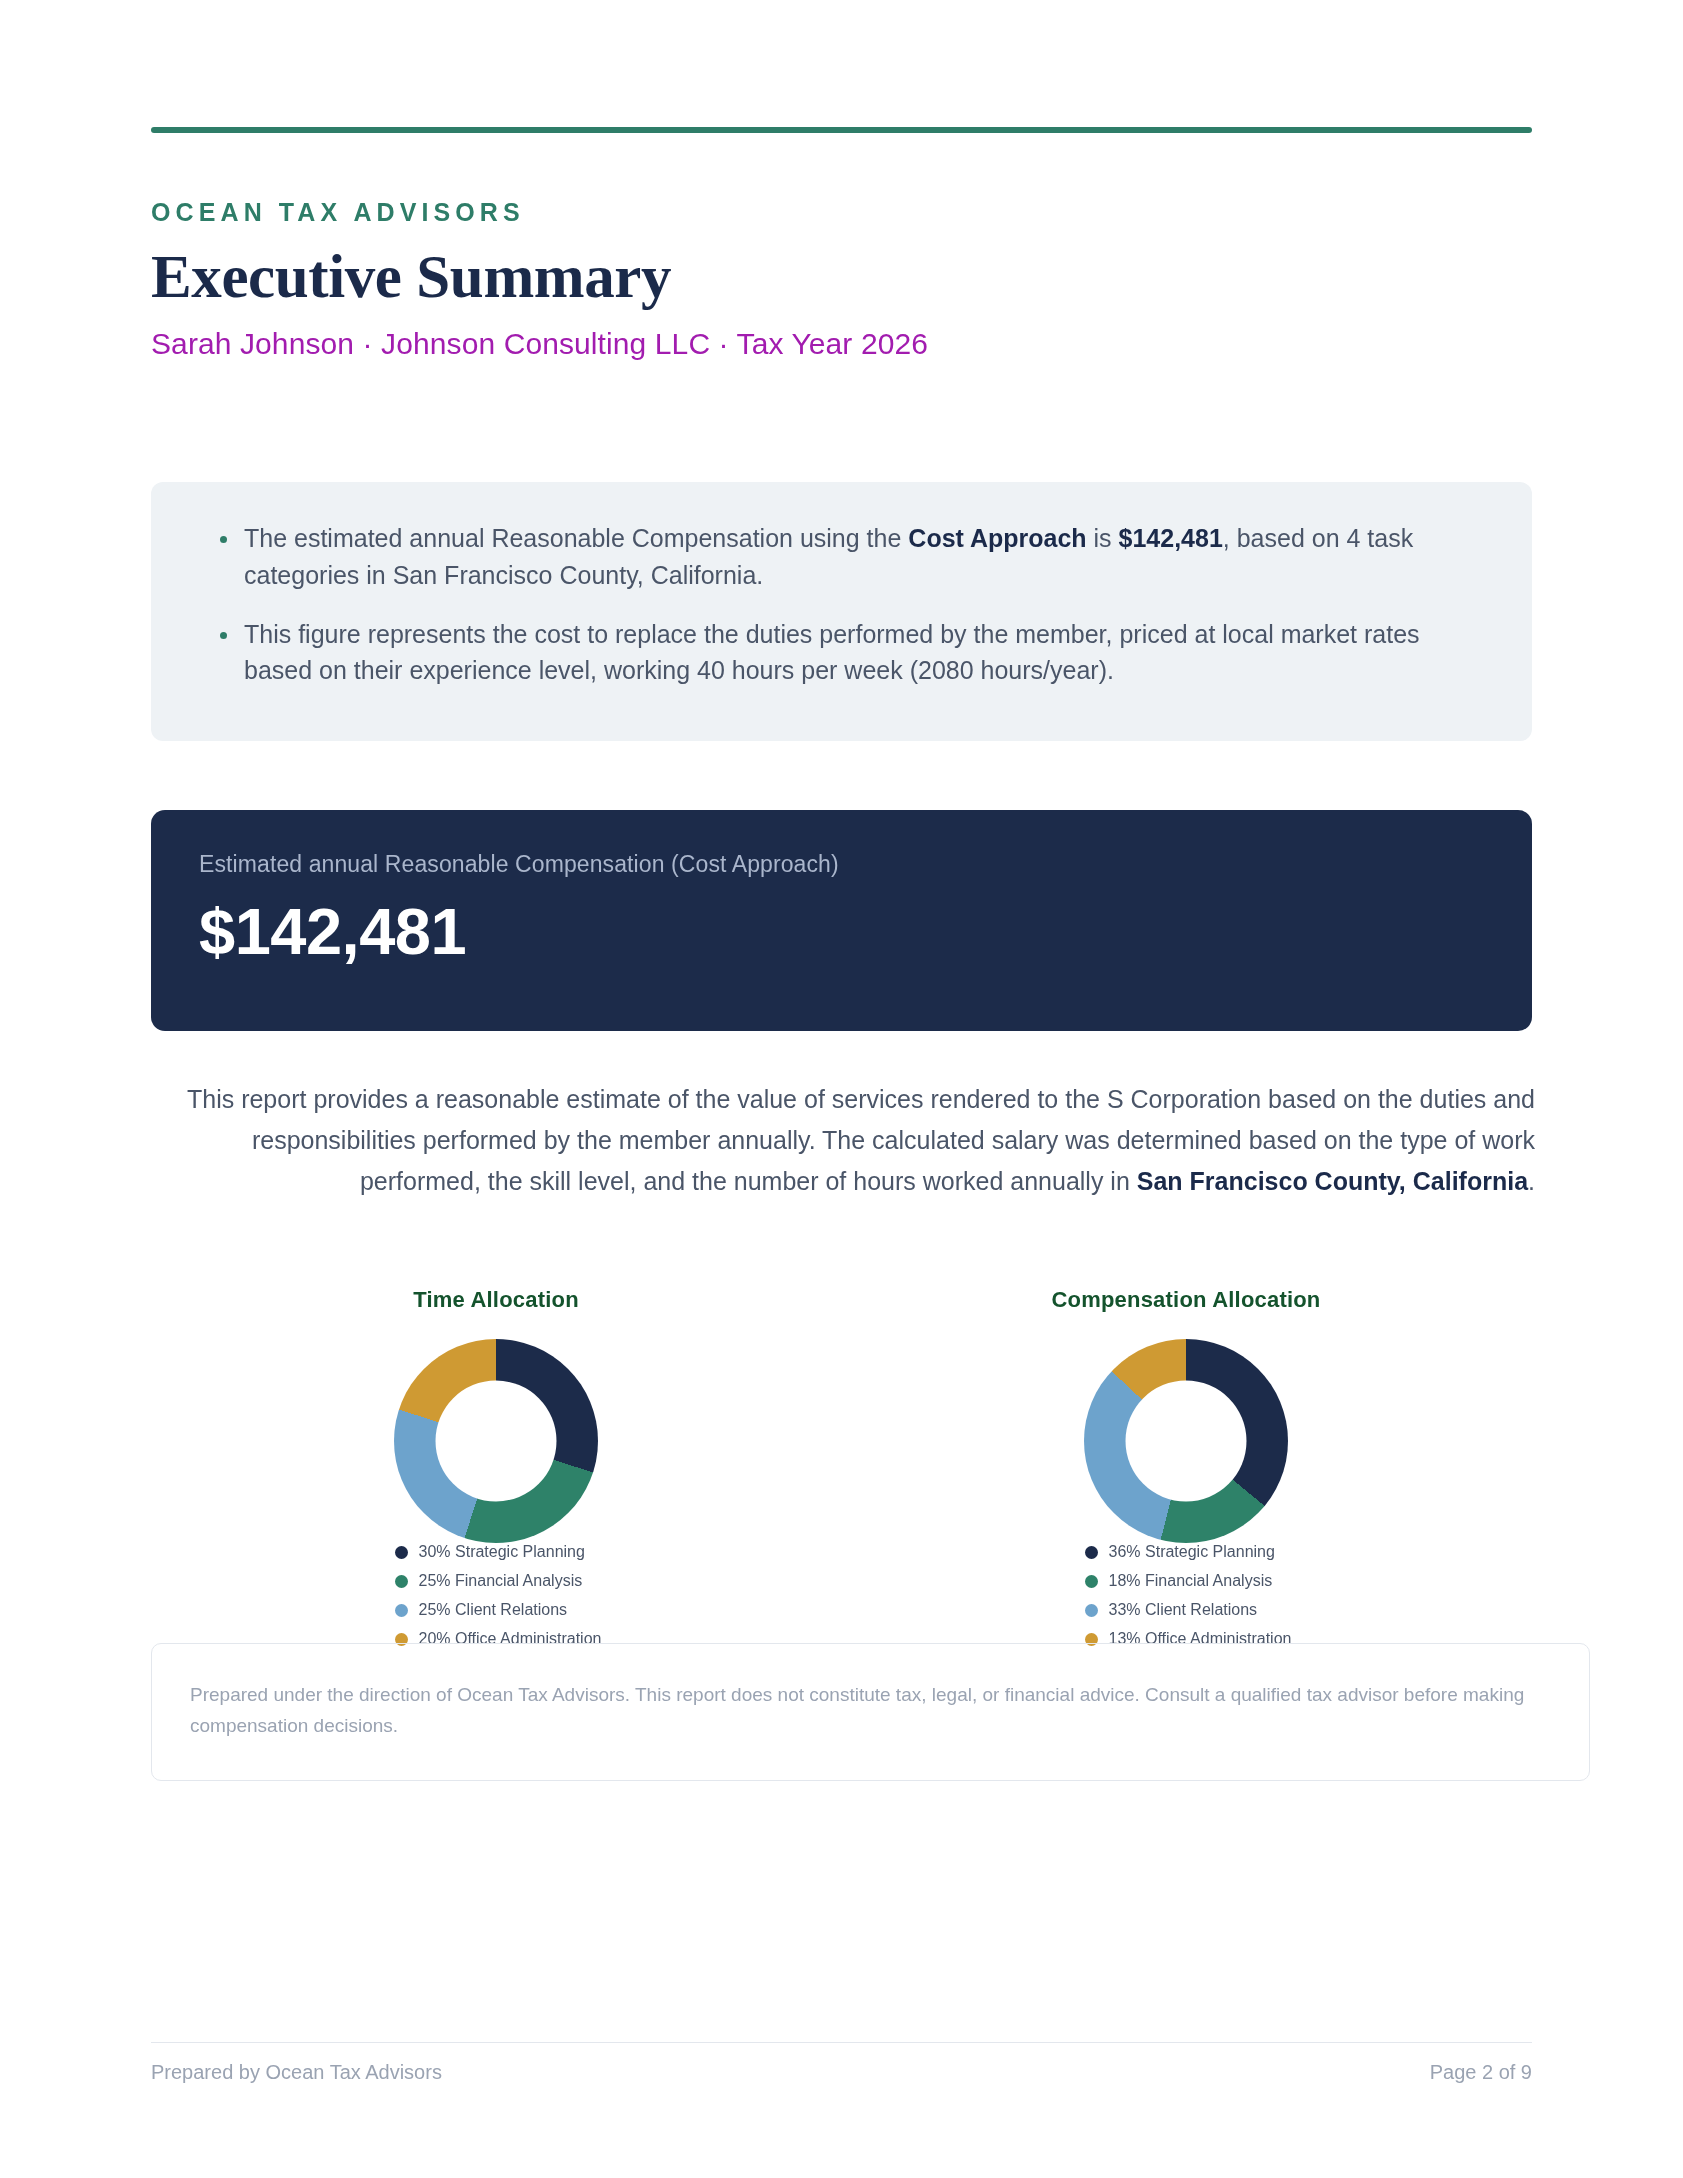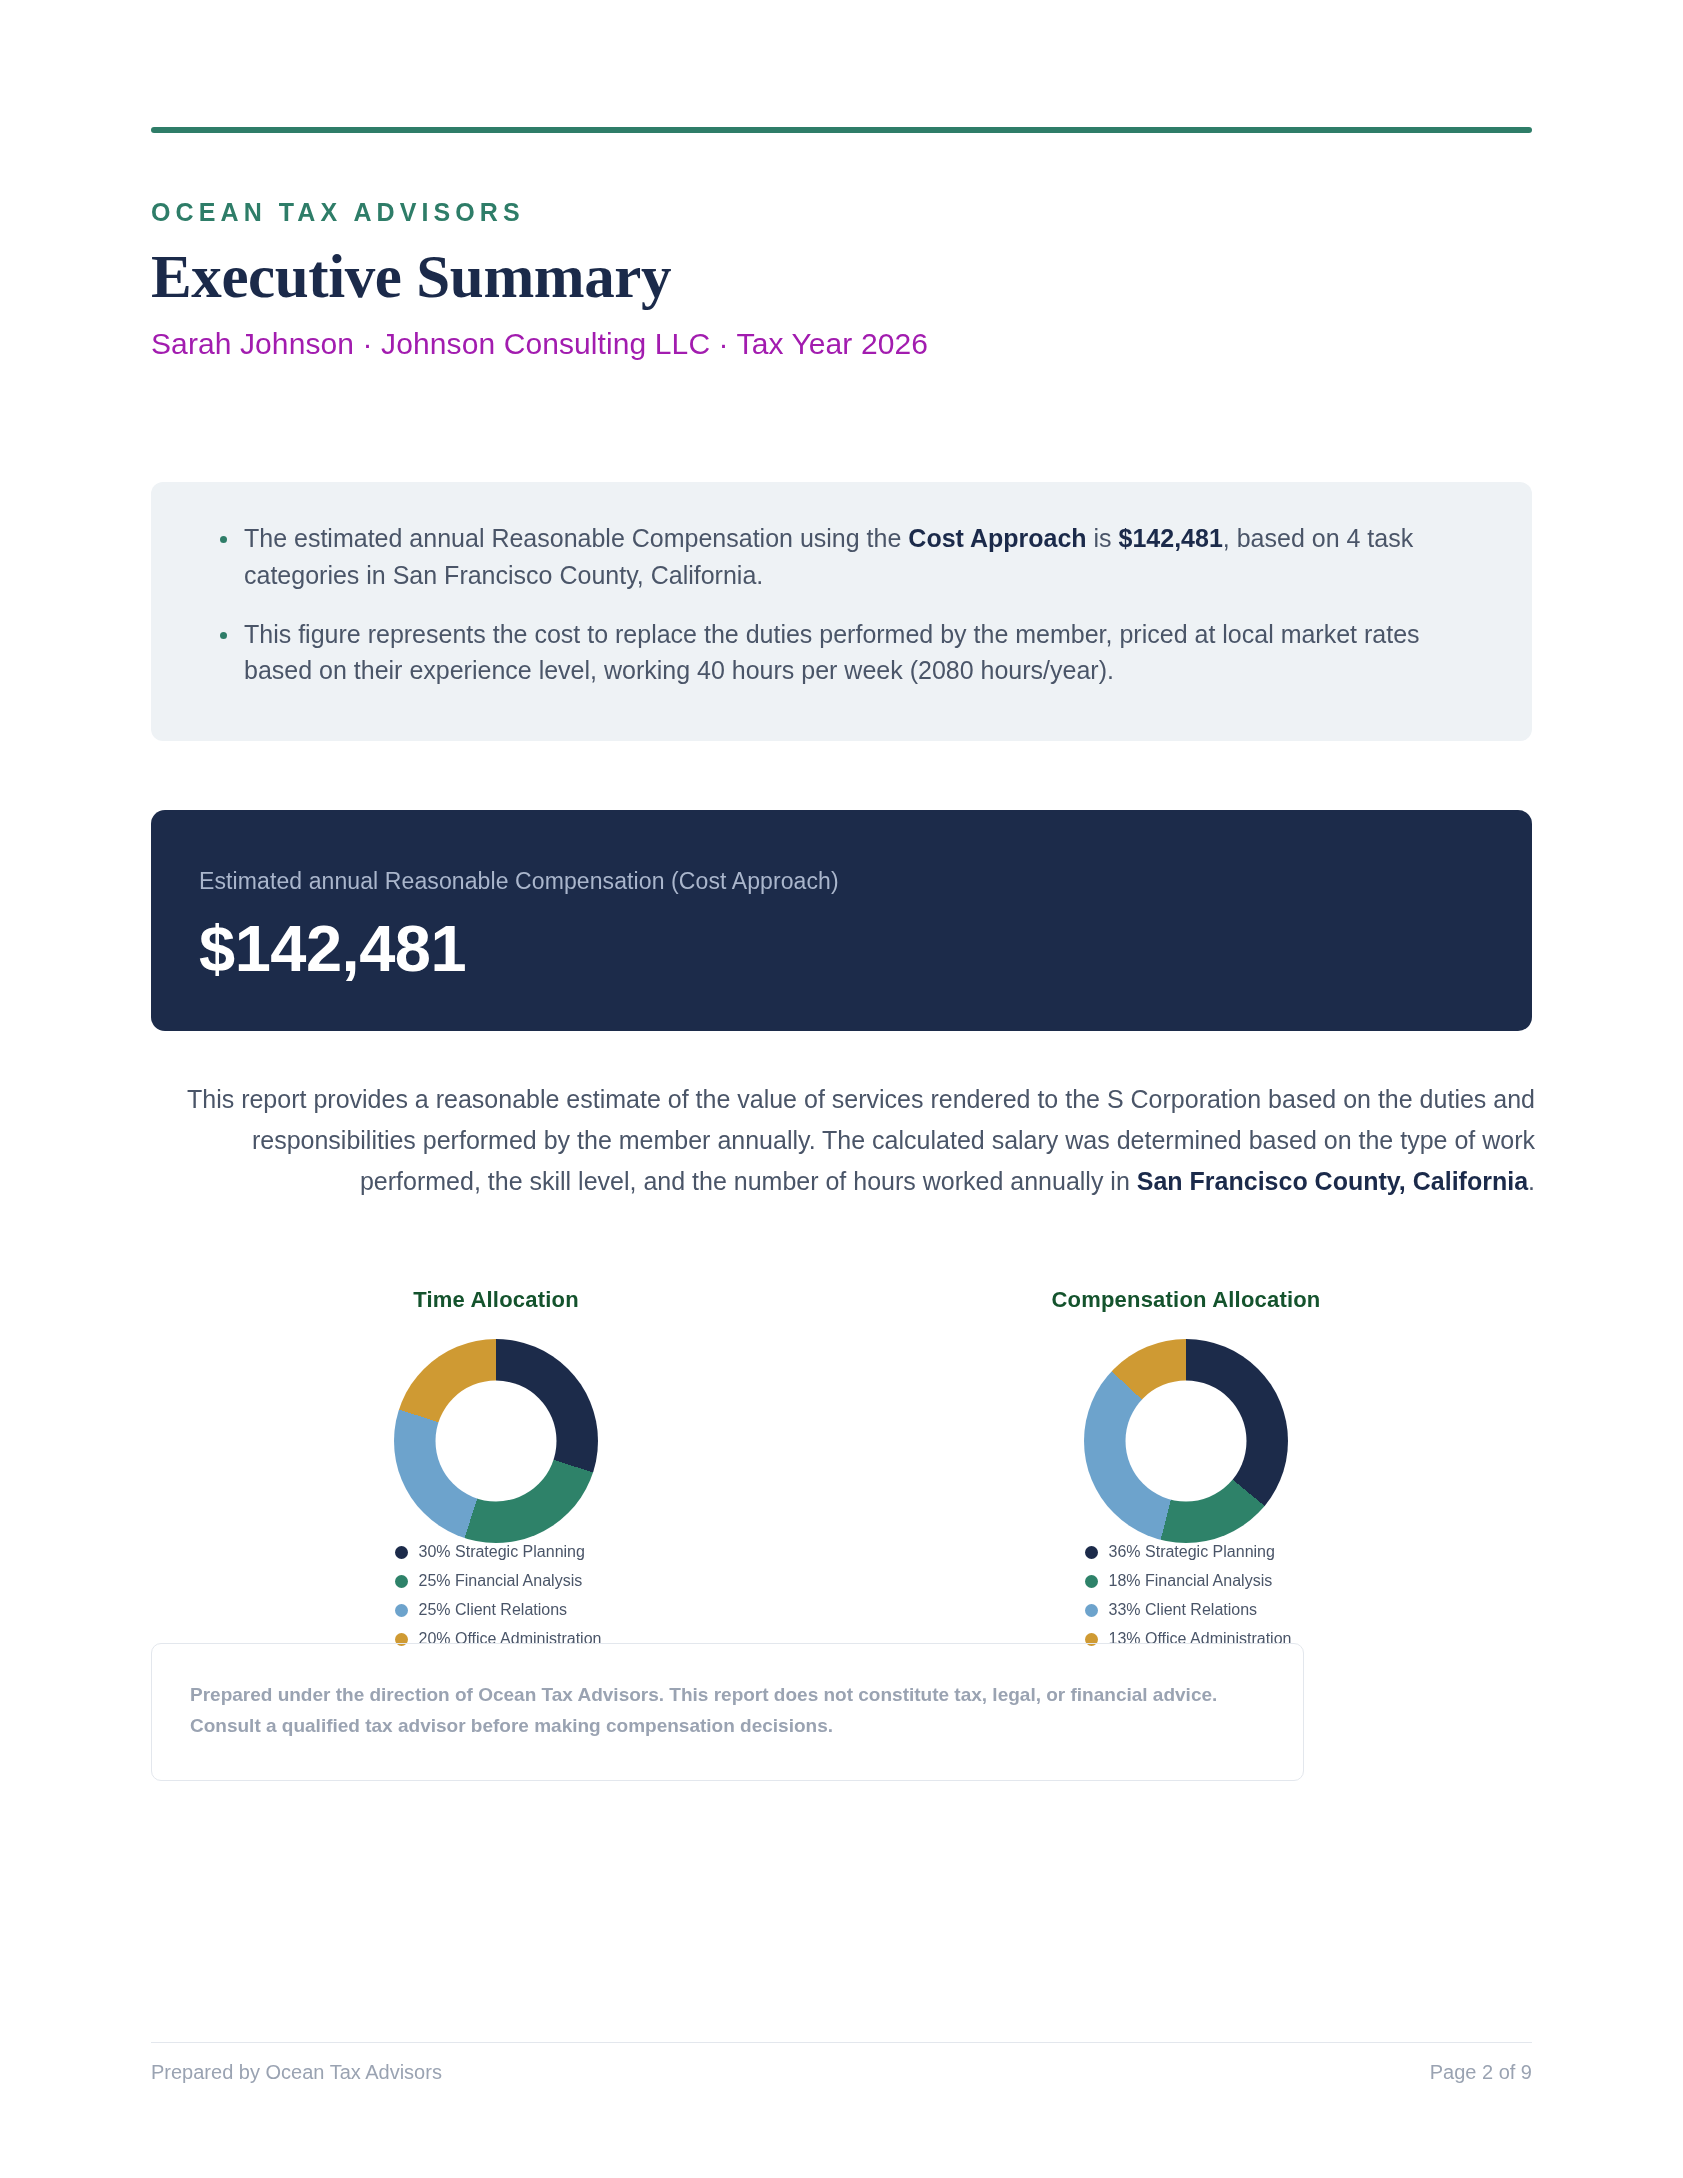--- a/index.html
+++ b/index.html
@@ -88,21 +88,21 @@
 
   
   .metric-card {
     position: absolute;
     left: 151px;
     top: 810px;
     width: 1381px;
     height: 221px;
     background: #1C2B4A;
     border-radius: 14px;
-    padding: 58px 48px;
+    padding: 41px 48px;
   }
   .metric-label {
     font-size: 23px;
     color: #AAB6CC;
     letter-spacing: 0.1px;
   }
   .metric-value {
     margin-top: 16px;
     font-size: 65px;
     font-weight: 700;
@@ -179,25 +179,24 @@
     font-size: 16px;
     color: #4A5568;
     white-space: nowrap;
   }
 
   
   .disclaimer {
     position: absolute;
     left: 151px;
     top: 1643px;
-    width: 1153px;
+    width: 1439px;
     border: 1px solid #E3E7ED;
     border-radius: 10px;
     padding: 36px 32px 38px 38px;
-    font-weight: bold;
   }
   .disclaimer p {
     font-size: 19px;
     line-height: 1.62;
     color: #9AA3B2;
   }
 
   
   .footer-rule {
     position: absolute;

